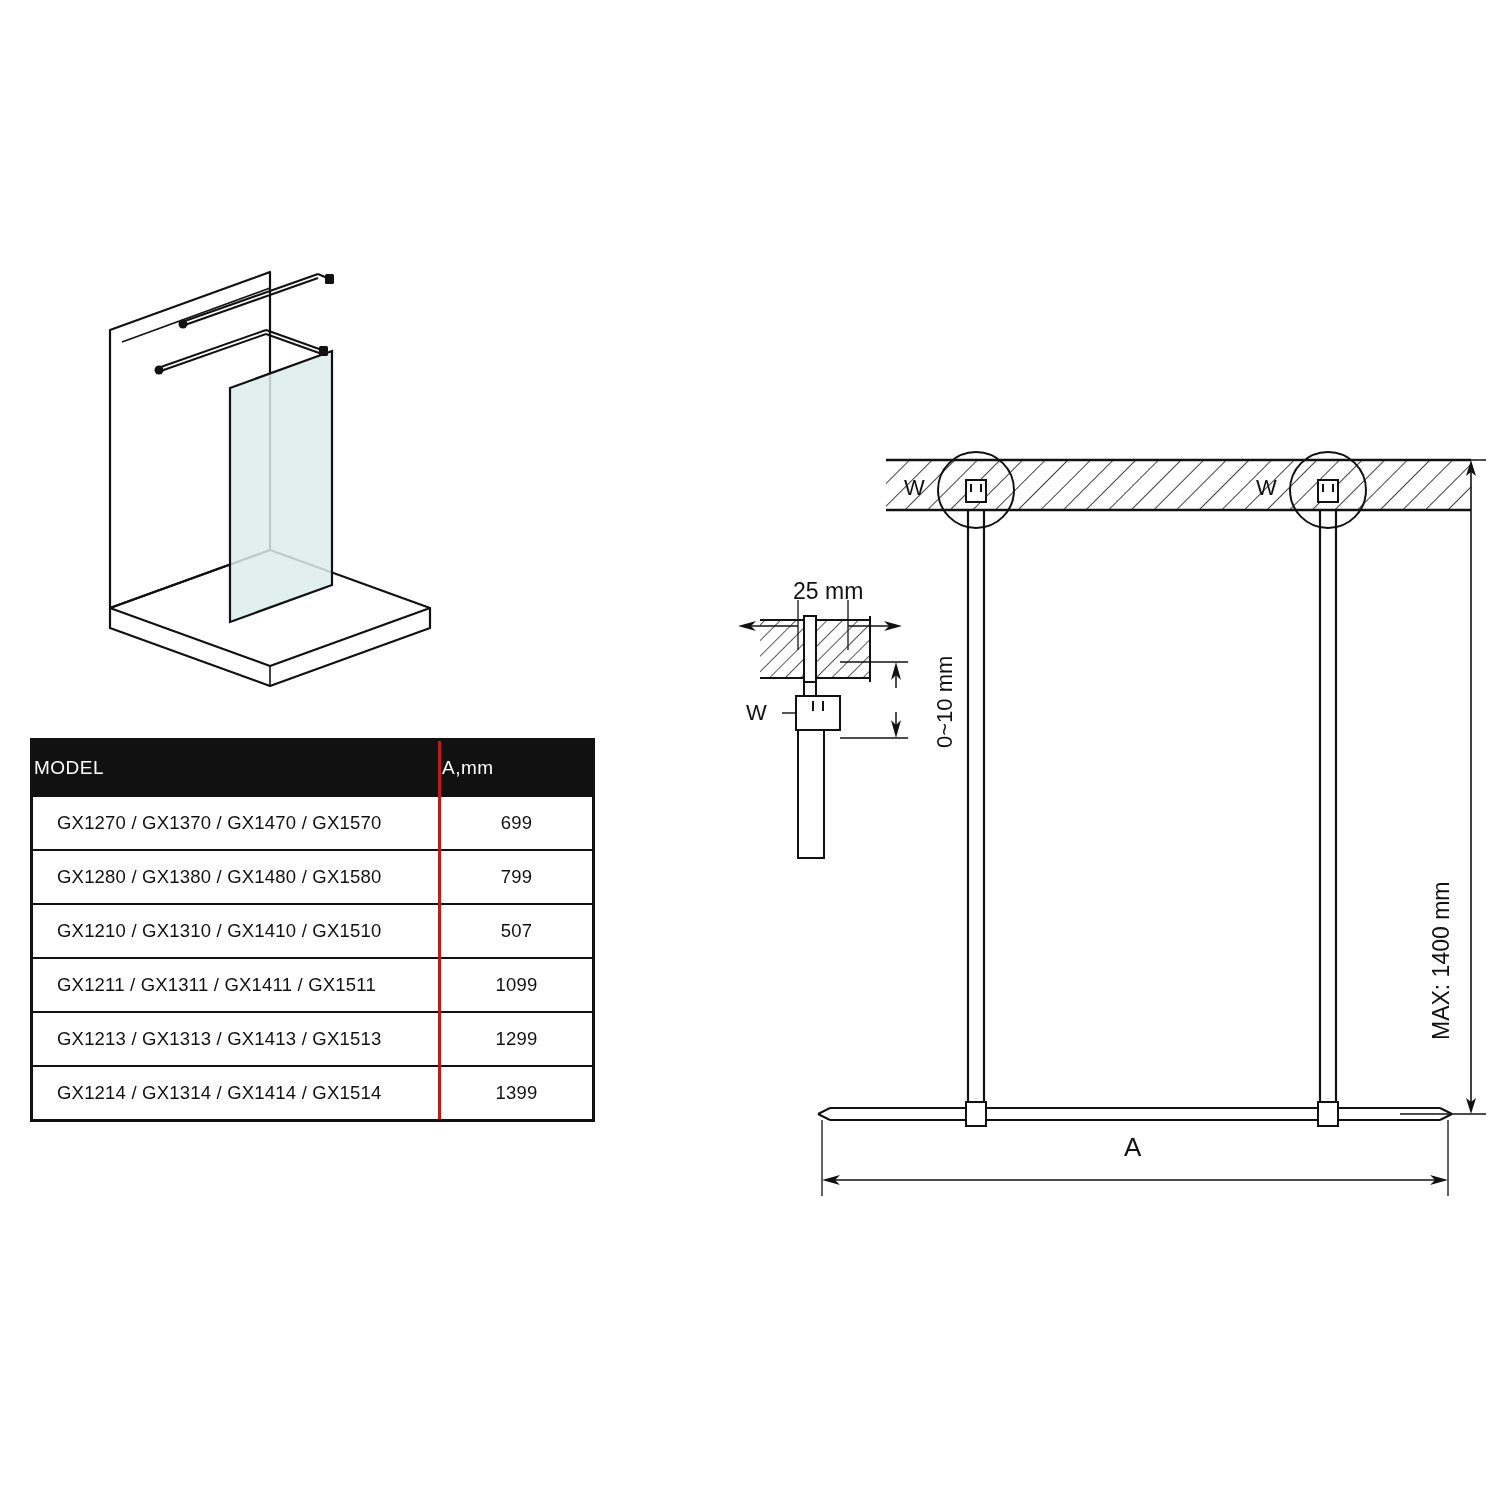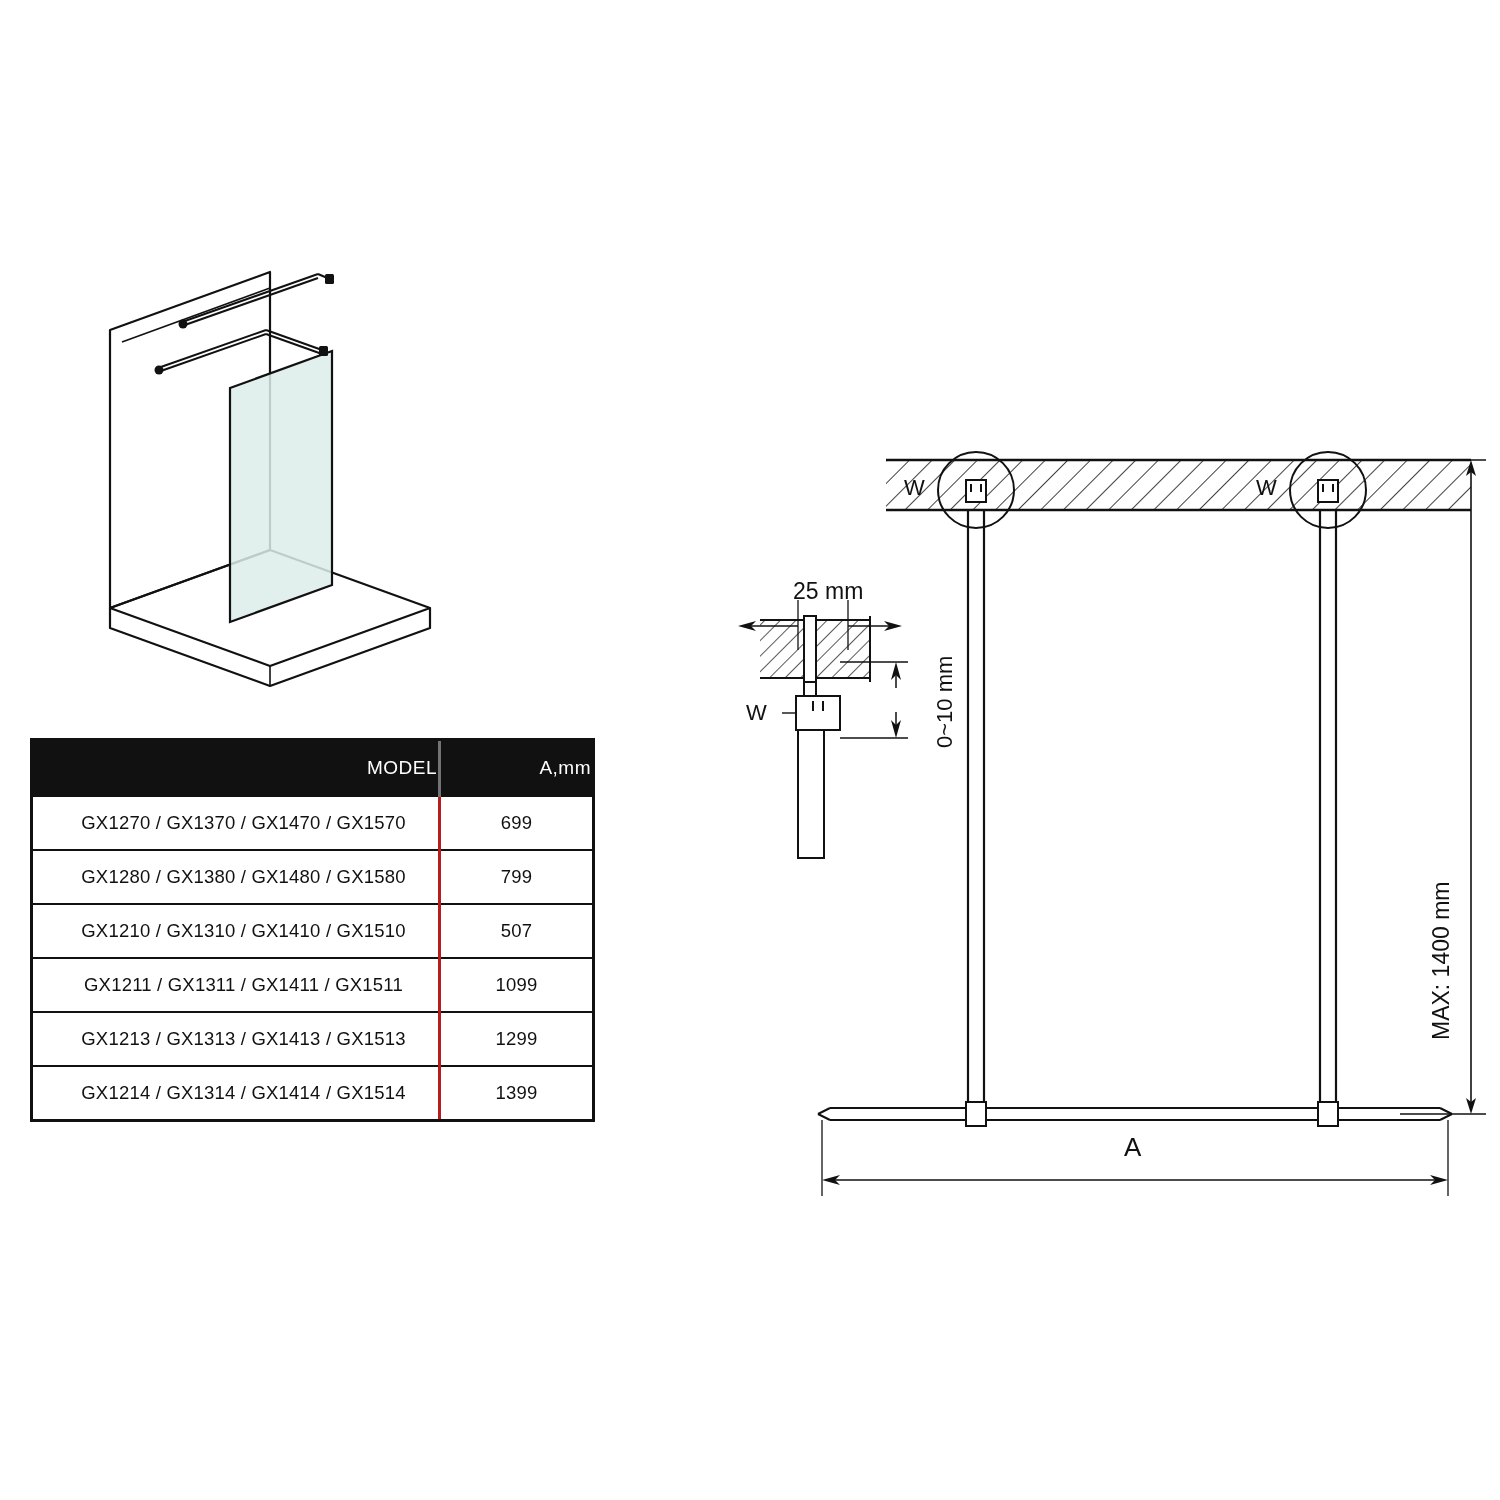--- a/index.html
+++ b/index.html
@@ -44,35 +44,35 @@
     width: 100%;
     table-layout: fixed;
   }
   table.model-table th {
     background: #111111;
     color: #ffffff;
     font-size: 19px;
     font-weight: normal;
     letter-spacing: 0.5px;
     height: 52px;
-    text-align: right;
+    text-align: left;
     vertical-align: middle;
   }
   table.model-table th.col-model { width: 73%; }
-  table.model-table th.col-a { width: 27%; border-left: 3px solid #737373; }
+  table.model-table th.col-a { width: 27%; border-left: 3px solid #b91c1c; }
   table.model-table td {
     font-size: 18.5px;
     height: 50px;
     vertical-align: middle;
     border-top: 2px solid #111111;
     color: #111111;
   }
   table.model-table td.cell-model {
-    padding-left: 17px;
-    text-align: center;
+    padding-left: 24px;
+    text-align: left;
     letter-spacing: 0.2px;
   }
   table.model-table td.cell-a {
     text-align: center;
     border-left: 3px solid #b91c1c;
     letter-spacing: 0.2px;
   }
   
   .tech {
     position: absolute;

